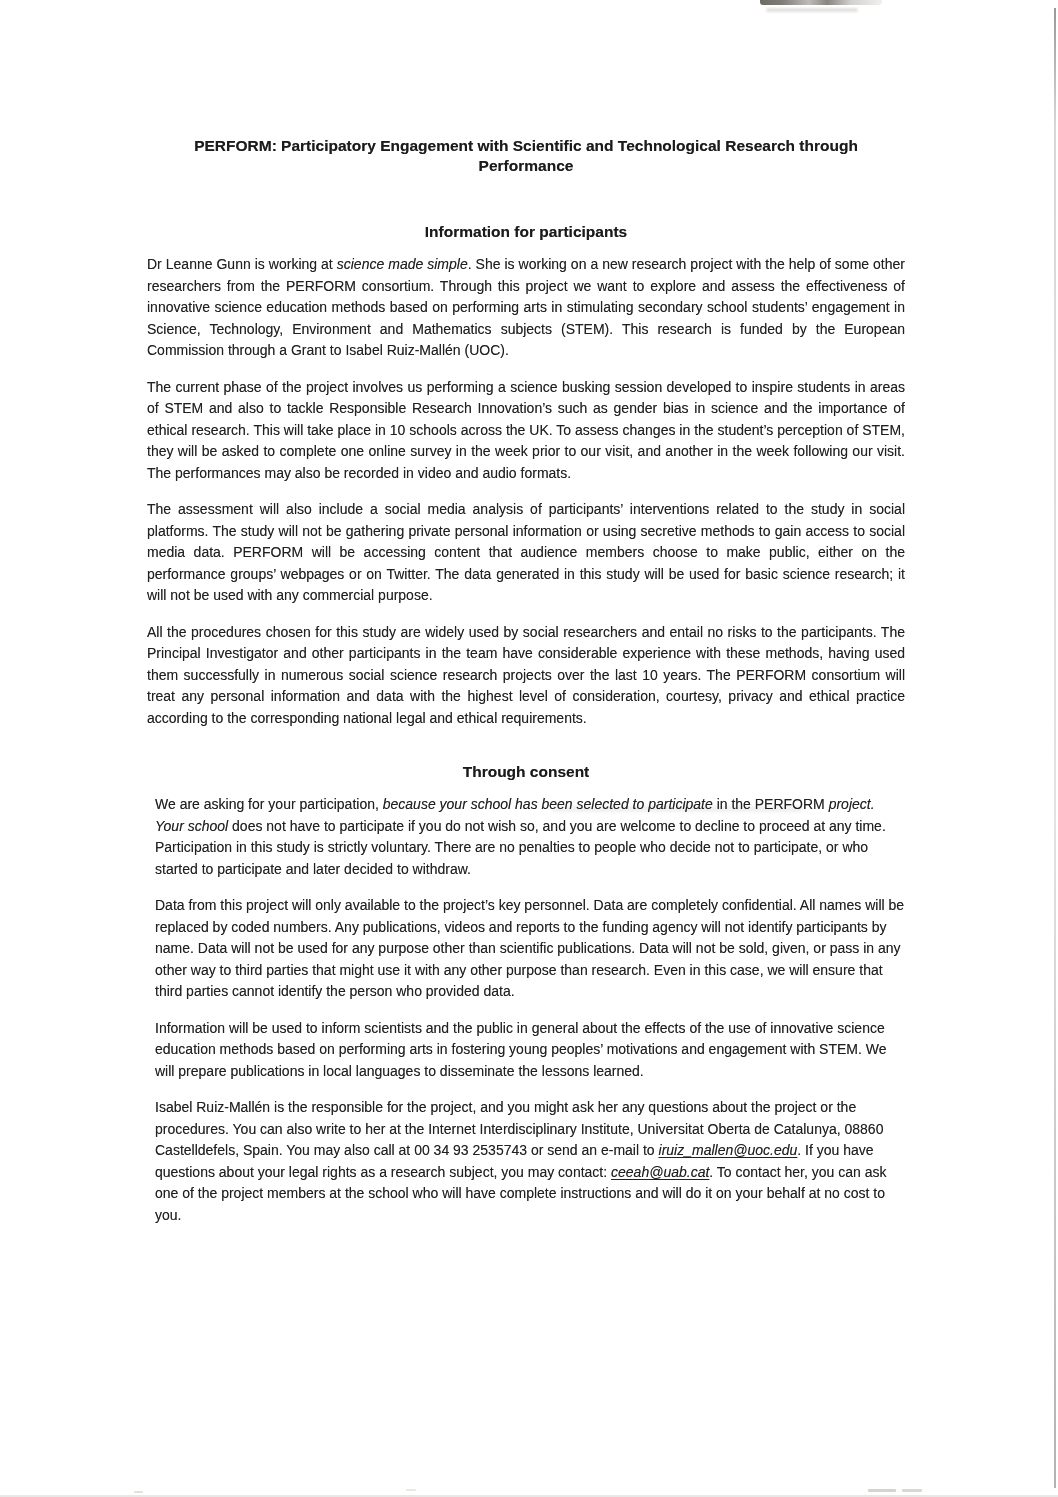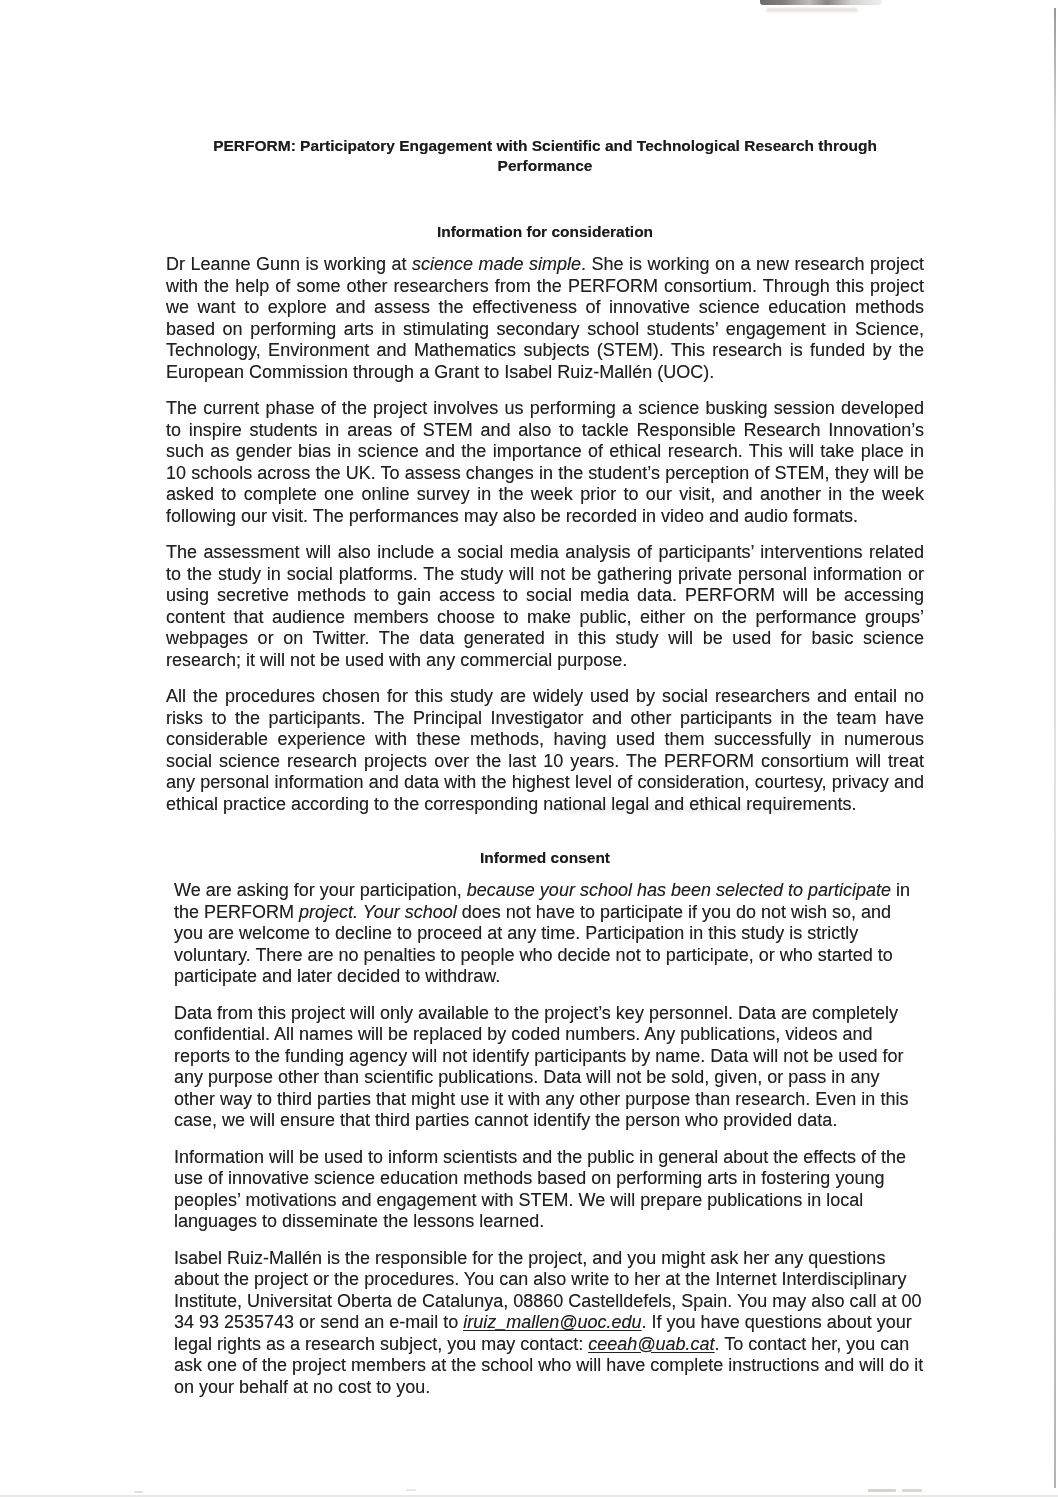--- a/index.html
+++ b/index.html
@@ -11,21 +11,21 @@
     position: relative;
     width: 1058px;
     height: 1497px;
     background: #ffffff;
     overflow: hidden;
     font-family: "Liberation Sans", "DejaVu Sans", sans-serif;
     color: #212121;
   }
   .content {
     position: absolute;
-    left: 166px;
+    left: 147px;
     top: 136px;
     width: 758px;
   }
   .doc-title {
     margin: 0;
     font-size: 15.5px;
     line-height: 20px;
     font-weight: 700;
     text-align: center;
     color: #1b1b1b;
@@ -38,21 +38,21 @@
     font-weight: 700;
     text-align: center;
     color: #1b1b1b;
     text-shadow: 0 0 0.5px rgba(27,27,27,0.55);
   }
   .section:nth-of-type(2) .section-heading {
     margin-top: 33px;
   }
   .paragraphs p {
     margin: 0 0 15px 0;
-    font-size: 18px;
+    font-size: 14px;
     line-height: 21.5px;
     color: #212121;
     text-shadow: 0 0 0.45px rgba(33,33,33,0.45);
   }
   .paragraphs[data-align="justify"] p { text-align: justify; }
   .paragraphs[data-align="left"] p { text-align: left; margin-left: 8px; }
   .paragraphs em { font-style: italic; }
   .paragraphs .u { text-decoration: underline; text-underline-offset: 2px; font-style: italic; }
 
   
@@ -117,31 +117,31 @@
   <div class="artifact smudge-bottom-a"></div>
   <div class="artifact smudge-bottom-b"></div>
   <div class="artifact speck-a"></div>
   <div class="artifact speck-b"></div>
 
   <div class="content">
 
     <h1 class="doc-title">PERFORM: Participatory Engagement with Scientific and Technological Research through Performance</h1>
 
     <section class="section">
-      <h2 class="section-heading">Information for consideration</h2>
+      <h2 class="section-heading">Information for participants</h2>
       <div class="paragraphs" data-align="justify">
           <p><span>Dr Leanne Gunn is working at </span><em>science made simple</em><span>.  She is working on a new research project with the help of some other researchers from the PERFORM consortium.  Through this project we want to explore and assess the effectiveness of innovative science education methods based on performing arts in stimulating secondary school students’ engagement in Science, Technology, Environment and Mathematics subjects (STEM). This research is funded by the European Commission through a Grant to Isabel Ruiz-Mallén (UOC).</span></p>
           <p><span>The current phase of the project involves us performing a science busking session developed to inspire students in areas of STEM and also to tackle Responsible Research Innovation’s such as gender bias in science and the importance of ethical research. This will take place in 10 schools across the UK. To assess changes in the student’s perception of STEM, they will be asked to complete one online survey in the week prior to our visit, and another in the week following our visit. The performances may also be recorded in video and audio formats.</span></p>
           <p><span>The assessment will also include a social media analysis of participants’ interventions related to the study in social platforms. The study will not be gathering private personal information or using secretive methods to gain access to social media data. PERFORM will be accessing content that audience members choose to make public, either on the performance groups’ webpages or on Twitter. The data generated in this study will be used for basic science research; it will not be used with any commercial purpose.</span></p>
           <p><span>All the procedures chosen for this study are widely used by social researchers and entail no risks to the participants. The Principal Investigator and other participants in the team have considerable experience with these methods, having used them successfully in numerous social science research projects over the last 10 years. The PERFORM consortium will treat any personal information and data with the highest level of consideration, courtesy, privacy and ethical practice according to the corresponding national legal and ethical requirements.</span></p>
         </div>
     </section>
 
     <section class="section">
-      <h2 class="section-heading">Informed consent</h2>
+      <h2 class="section-heading">Through consent</h2>
       <div class="paragraphs" data-align="left">
           <p><span>We are asking for your participation, </span><em>because your school has been selected to participate</em><span> in the PERFORM </span><em>project. Your school</em><span> does not have to participate if you do not wish so, and you are welcome to decline to proceed at any time.  Participation in this study is strictly voluntary.  There are no penalties to people who decide not to participate, or who started to participate and later decided to withdraw.</span></p>
           <p><span>Data from this project will only available to the project’s key personnel. Data are completely confidential. All names will be replaced by coded numbers. Any publications, videos and reports to the funding agency will not identify participants by name. Data will not be used for any purpose other than scientific publications. Data will not be sold, given, or pass in any other way to third parties that might use it with any other purpose than research.  Even in this case, we will ensure that third parties cannot identify the person who provided data.</span></p>
           <p><span>Information will be used to inform scientists and the public in general about the effects of the use of innovative science education methods based on performing arts in fostering young peoples’ motivations and engagement with STEM. We will prepare publications in local languages to disseminate the lessons learned.</span></p>
           <p><span>Isabel Ruiz-Mallén is the responsible for the project, and you might ask her any questions about the project or the procedures. You can also write to her at the Internet Interdisciplinary Institute, Universitat Oberta de Catalunya, 08860 Castelldefels, Spain. You may also call at 00 34 93 2535743 or send an e-mail to </span><span class="u">iruiz_mallen@uoc.edu</span><span>.  If you have questions about your legal rights as a research subject, you may contact: </span><span class="u">ceeah@uab.cat</span><span>. To contact her, you can ask one of the project members at the school who will have complete instructions and will do it on your behalf at no cost to you.</span></p>
         </div>
     </section>
 
   </div>
 </div>

